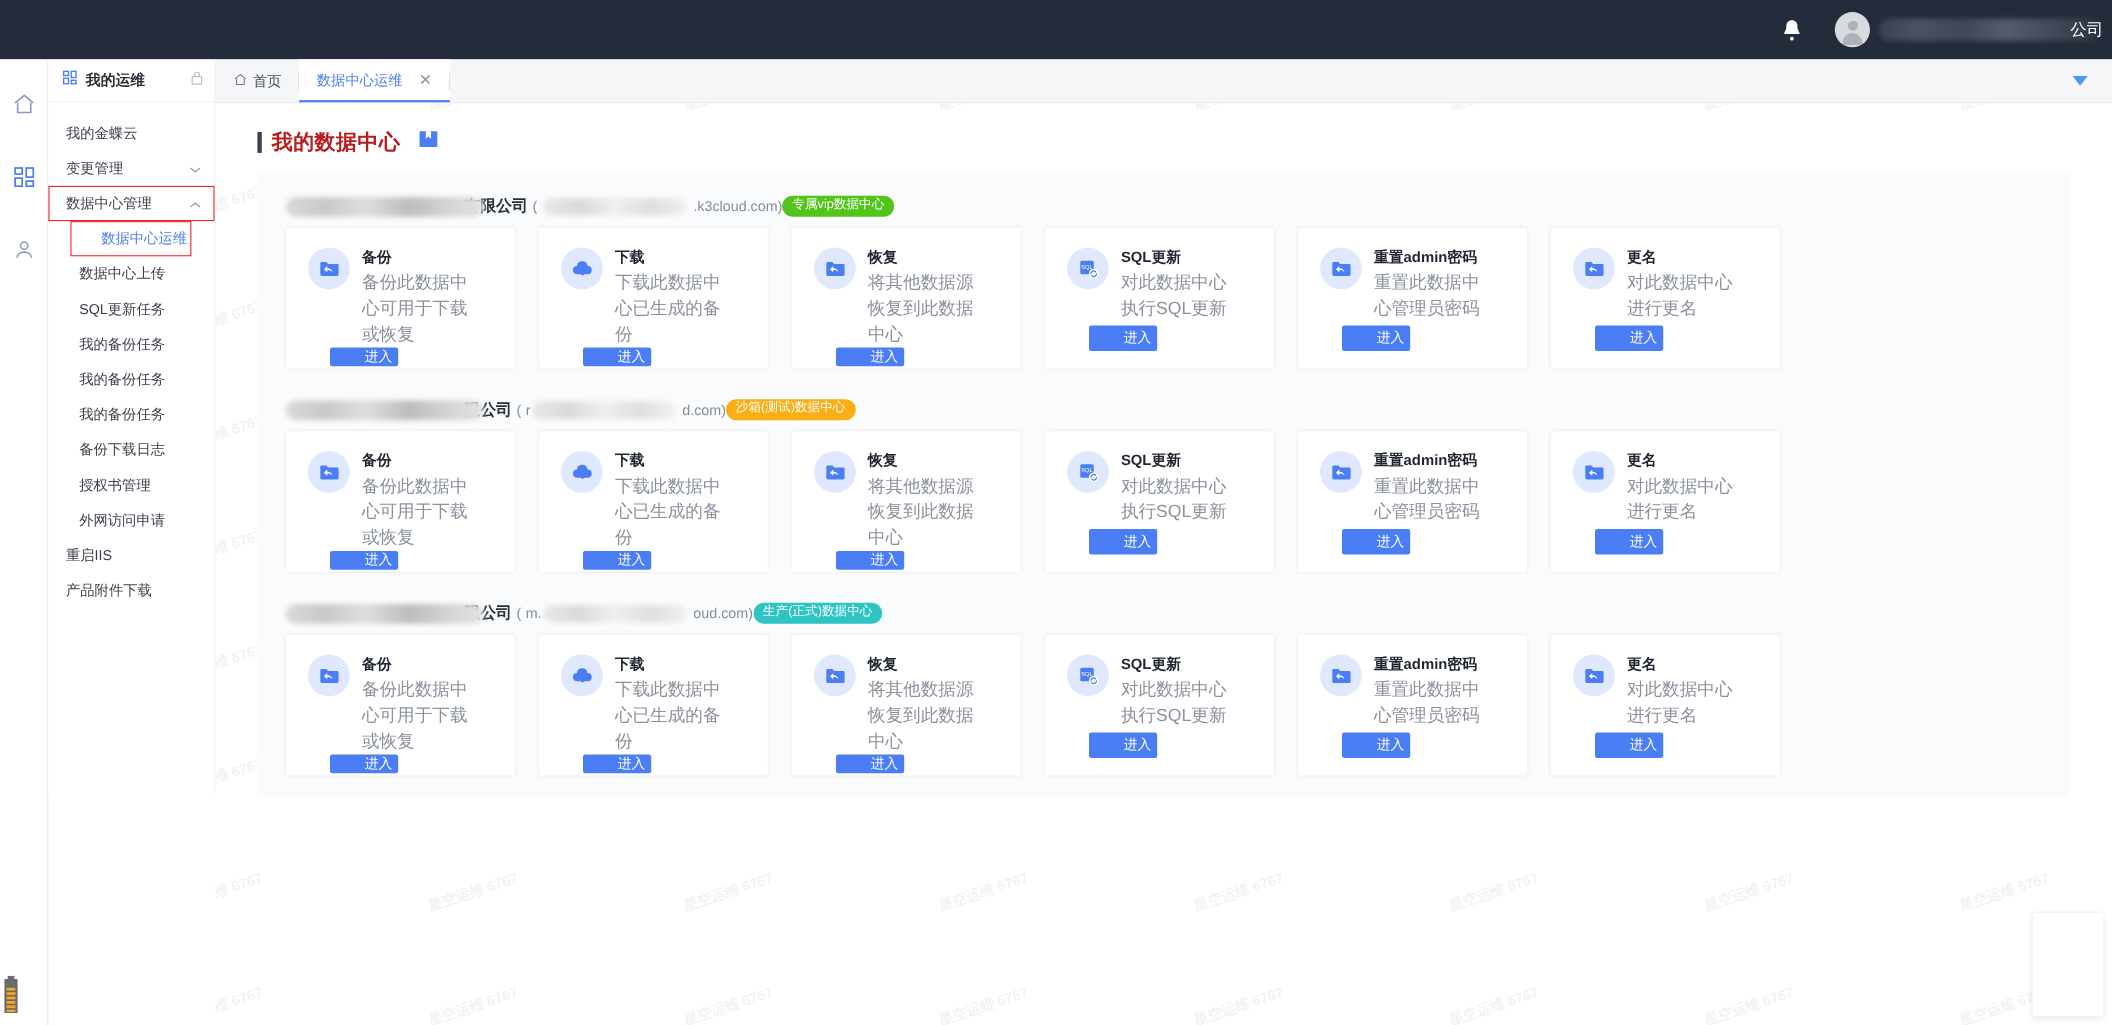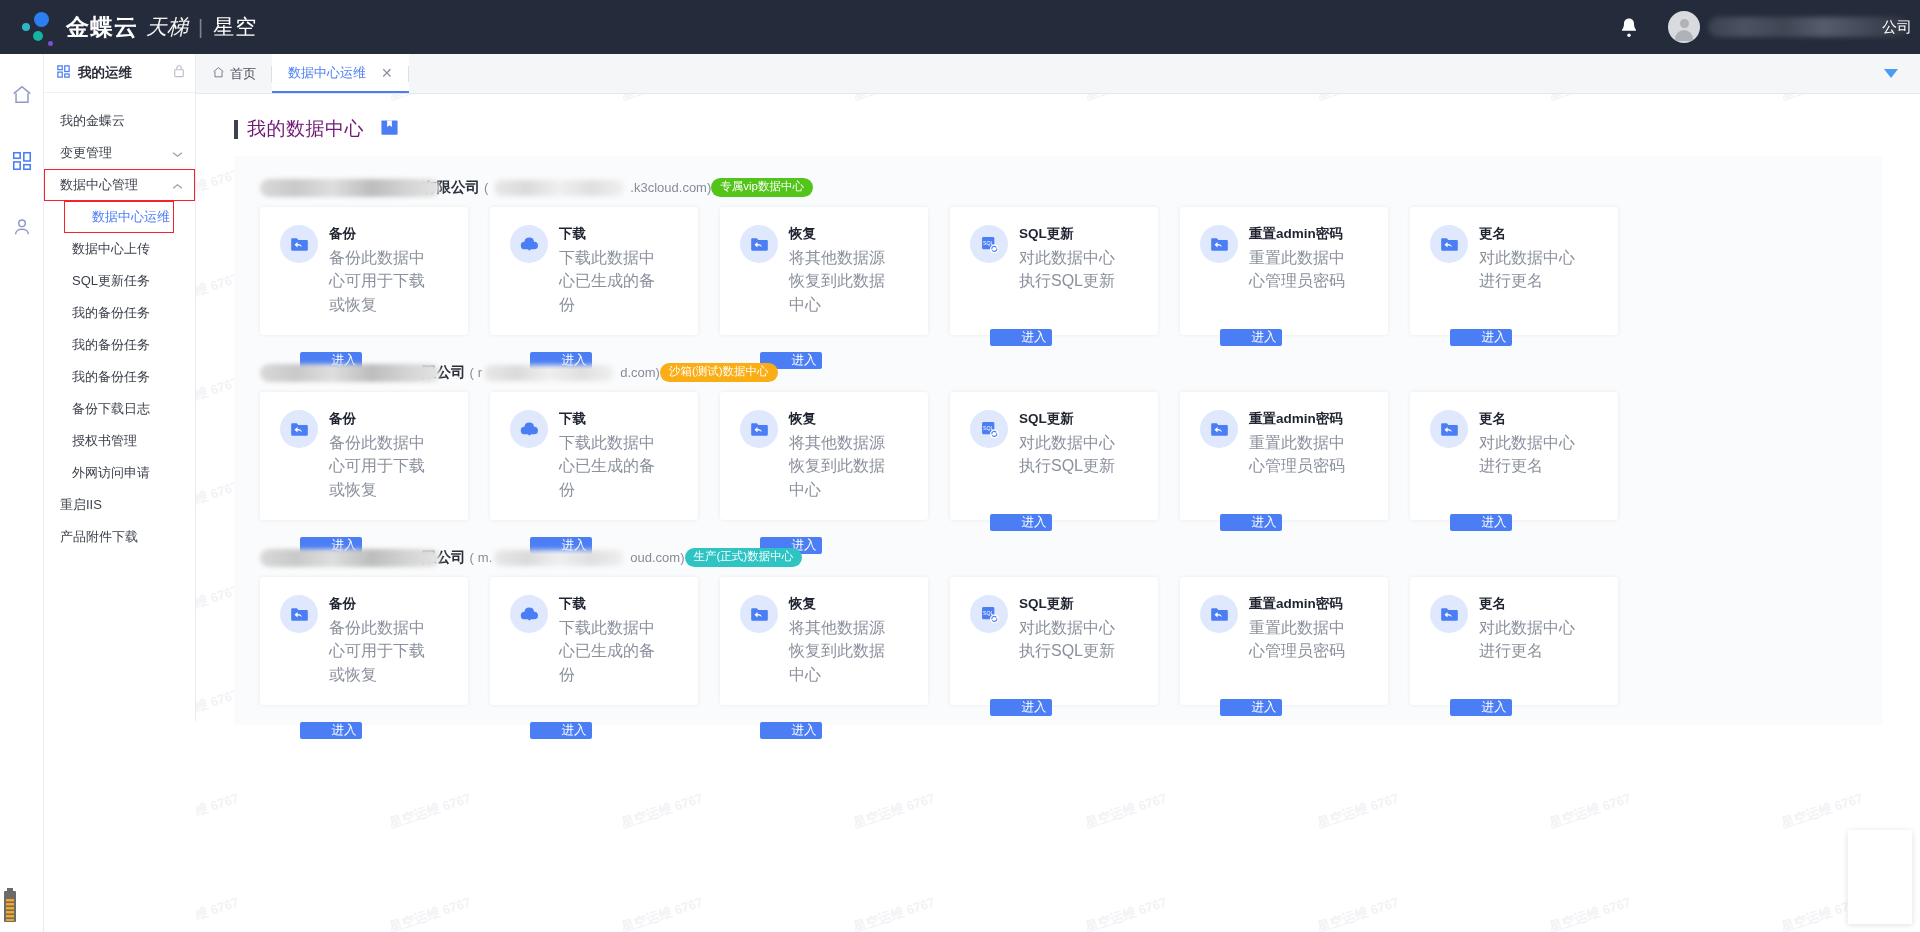--- a/index.html
+++ b/index.html
@@ -103,21 +103,21 @@
     position: absolute; inset: 0; pointer-events: none; z-index: 0;
     background-image: repeating-linear-gradient(0deg, transparent 0 110px, transparent 110px 110px);
   }
   .wm {
     position: absolute; color: #f1f2f5; font-size: 13px; font-weight: bold;
     transform: rotate(-18deg); white-space: nowrap; user-select: none;
   }
 
   .page-title-row { display: flex; align-items: center; padding: 22px 0 14px 38px; position: relative; z-index: 2;}
   .title-bar { width: 4px; height: 19px; background: #3c4252; margin-right: 9px; }
-  .page-title { font-size: 19px; font-weight: normal; color: #701a75; letter-spacing: .5px; }
+  .page-title { font-size: 19px; font-weight: bold; color: #b91c1c; letter-spacing: .5px; }
   .book-icon { margin-left: 16px; cursor: pointer; }
 
   .panel {
     position: relative; z-index: 2;
     margin: 0 38px 0 38px; background: #fafbfc; border-radius: 2px;
     padding: 14px 0 0 0;
   }
   .group { padding: 0 0 20px 0; }
   .grp-head { display: flex; align-items: center; padding: 8px 0 10px 26px; }
   .blur-name {
@@ -133,21 +133,21 @@
     filter: blur(2.6px); display: inline-block; vertical-align: middle;
   }
   .tag {
     font-size: 11.5px; color: #fff; border-radius: 10px;
     padding: 2px 9px 3px; line-height: 1.2; white-space: nowrap;
   }
   .cards { display: flex; gap: 22px; padding: 0 26px; }
   .card {
     width: 208px; height: 128px; background: #ffffff; border-radius: 3px;
     box-shadow: 0 0 4px rgba(0,0,0,.07); padding: 18px 0 0 0;
-    display: flex; flex-direction: column; gap: 36px;
+    display: flex; flex-direction: column;
   }
   .card-top { display: flex; padding: 0 14px 0 20px; }
   .ico-wrap {
     width: 38px; height: 38px; border-radius: 50%; background: #dfe8fd;
     display: flex; align-items: center; justify-content: center; flex: 0 0 38px;
   }
   .card-txt { margin-left: 11px; }
   .card-title { font-size: 13.5px; font-weight: bold; color: #1f2430; line-height: 1.35; }
   .card-desc { font-size: 16px; color: #8a909c; line-height: 1.45; margin-top: 3px; max-width: 110px; }
   .enter-btn {
@@ -157,32 +157,20 @@
   }
   .float-panel {
     position: absolute; right: 8px; bottom: 8px; width: 64px; height: 94px;
     background: #fff; box-shadow: 0 1px 6px rgba(0,0,0,.13); z-index: 5;
   }
 </style>
 </head>
 <body>
 
 <div class="topbar">
-  <div class="brand">
-    <div class="brand-mark">
-      <span class="dot d1"></span>
-        <span class="dot d2"></span>
-      <span class="dot d3"></span>
-        <span class="dot d4"></span>
-    </div>
-    <span class="brand-txt">金蝶云</span>
-    <span class="brand-sub">天梯</span>
-    <span class="brand-div">|</span>
-    <span class="brand-sky">星空</span>
-  </div>
 
   <div class="top-right">
     <div class="bell">
       <svg width="20" height="21" viewBox="0 0 20 21">
           <path d="M10 1.5c-3 0-5 2.2-5 5 0 4.2-1.5 5.3-2 6.3-.2.5.1 1 .7 1h12.6c.6 0 .9-.5.7-1-.5-1-2-2.1-2-6.3 0-2.8-2-5-5-5z" fill="#ffffff"></path>
           <circle cx="10" cy="18.2" r="1.7" fill="#ffffff"></circle>
         </svg>
     </div>
     <div class="avatar">
       <div class="avatar-body">

